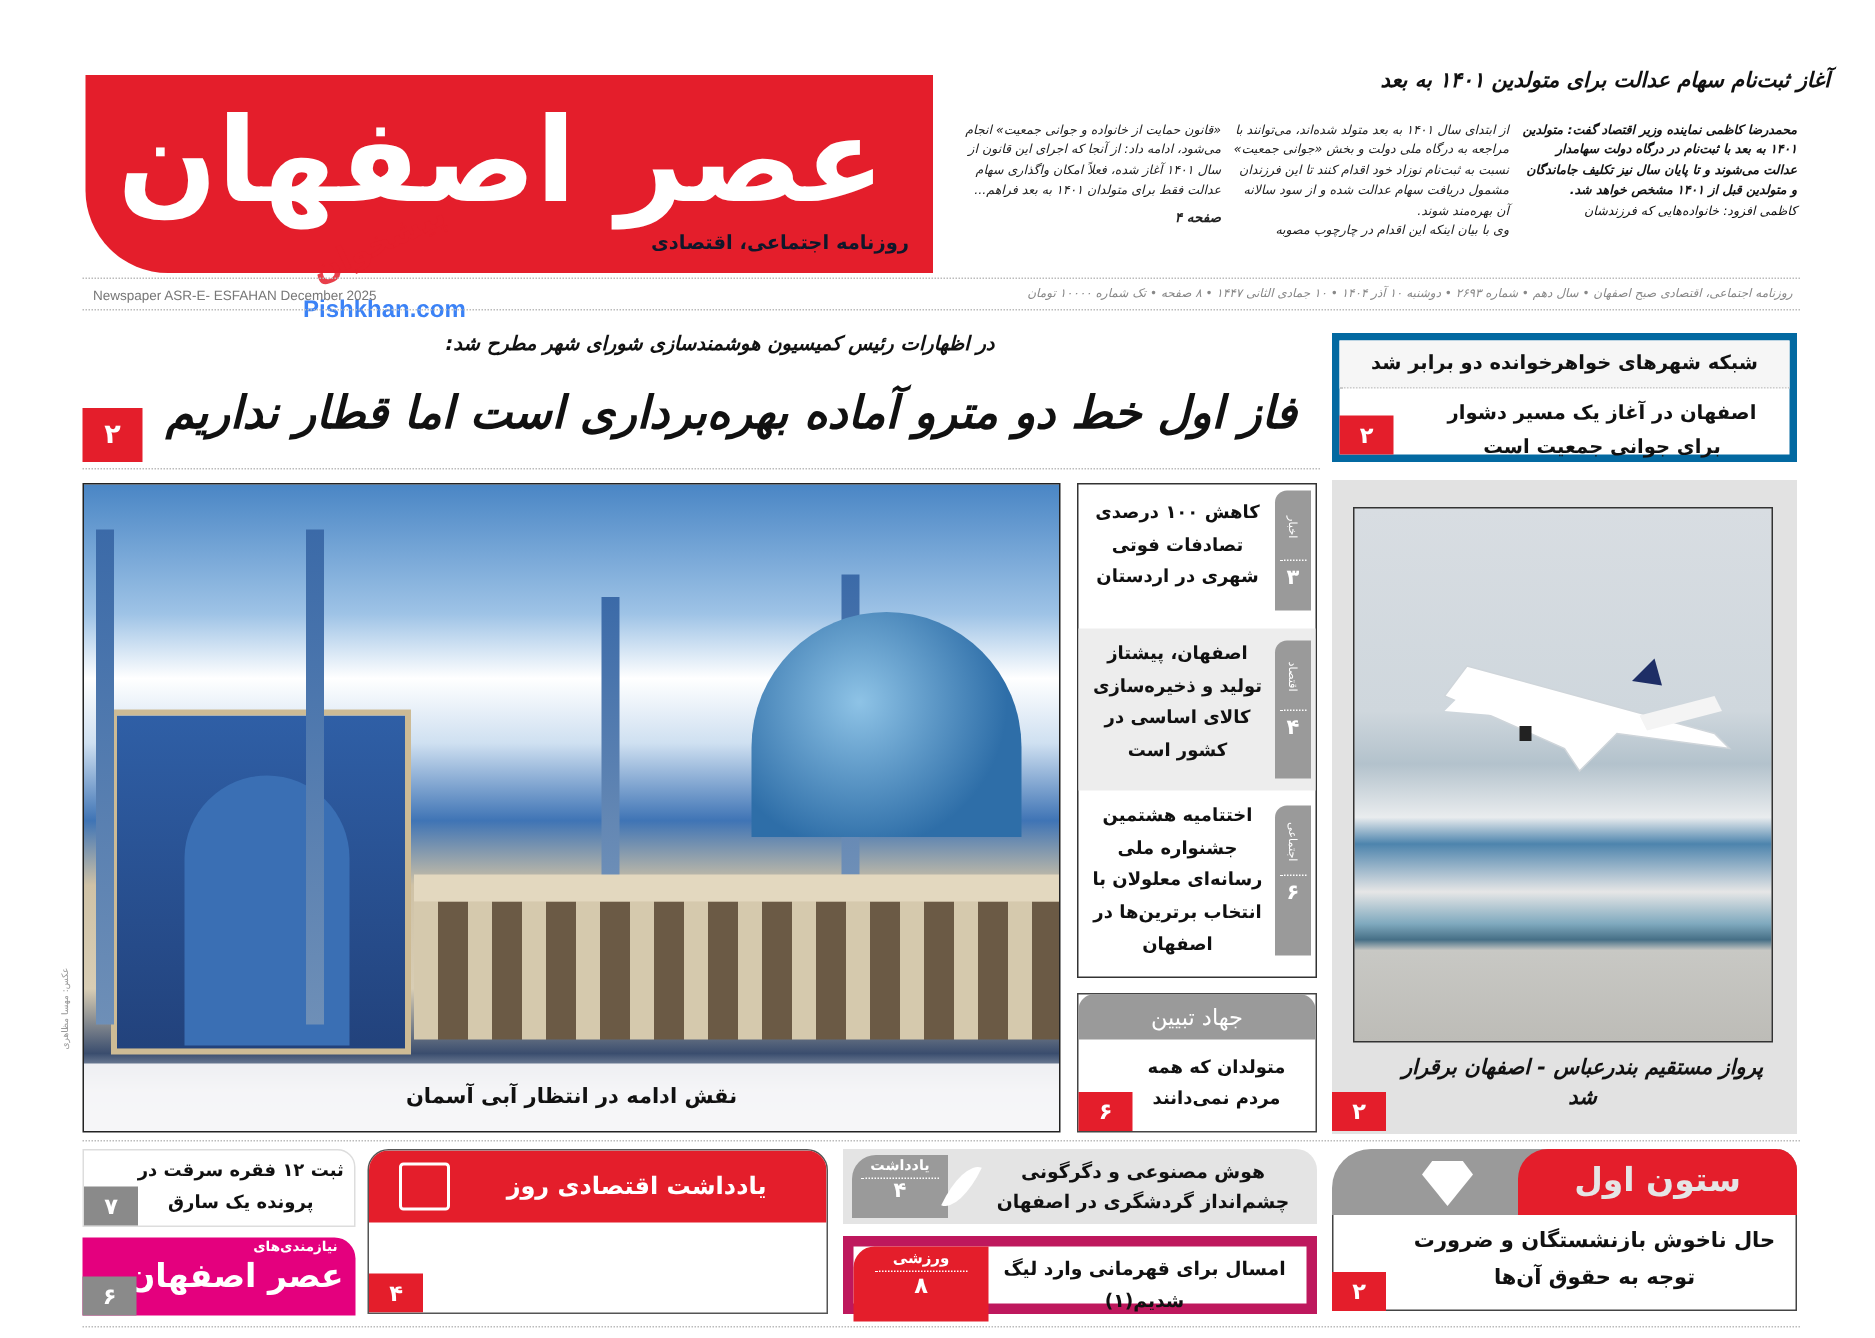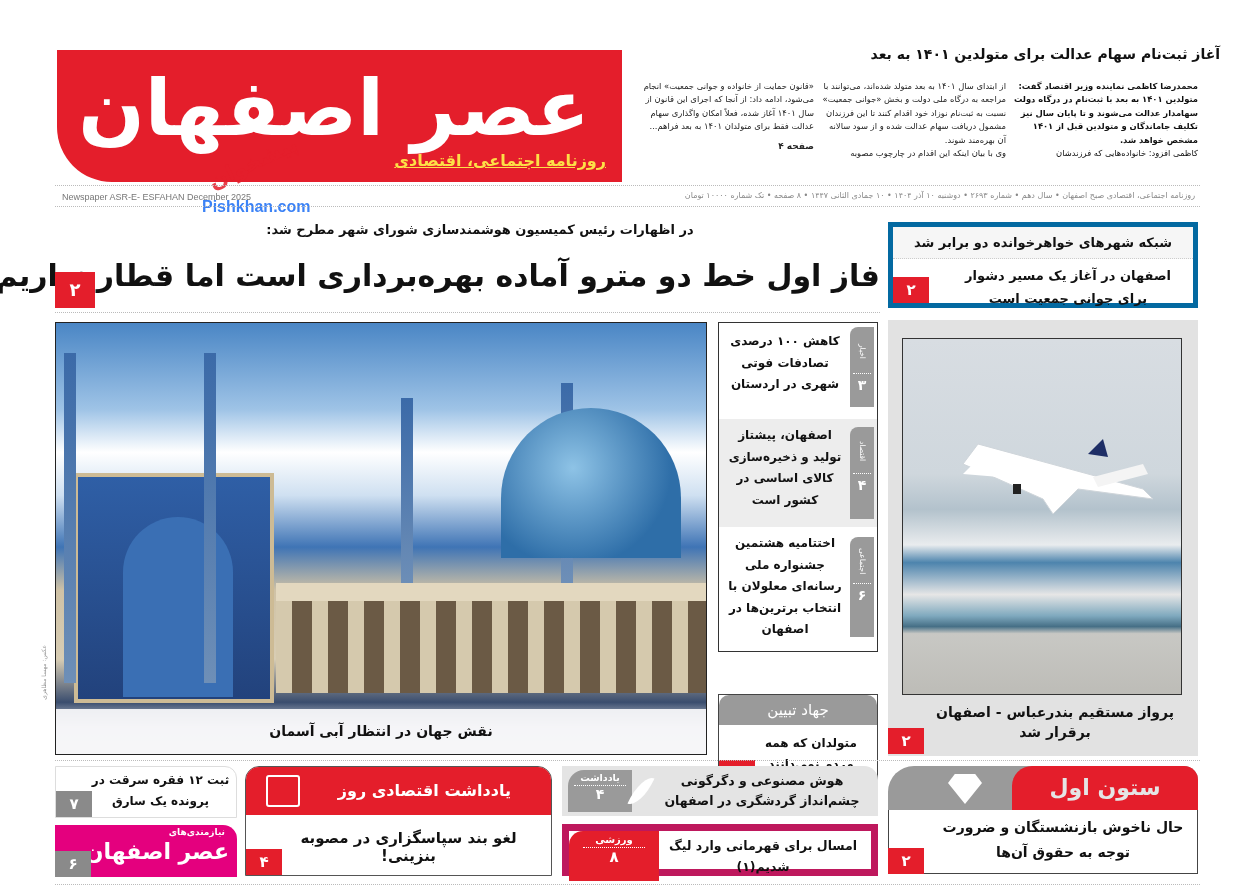--- a/index.html
+++ b/index.html
@@ -1,24 +1,24 @@
 <!DOCTYPE html>
 <html><head>
 <meta charset="utf-8">
 <style>
   * { box-sizing: border-box; margin: 0; padding: 0; }
   html, body { width: 1250px; height: 892px; background: #ffffff; overflow: hidden; }
   body { font-family: "DejaVu Sans", sans-serif; color: #111; position: relative; }
   .abs { position: absolute; }
-  .rtl { direction: rtl; text-align: right; }
+  .rtl { direction: rtl; text-align: right; font-style: italic; }
 
   
   .masthead { left: 57px; top: 50px; width: 565px; height: 132px; background: #e41e2b; border-radius: 0 0 0 55px; }
   .logo-text { position: absolute; right: 18px; top: 2px; width: 540px; font-family: "DejaVu Sans", sans-serif; font-weight: bold; font-size: 78px; color: #fff; direction: rtl; text-align: center; letter-spacing: 2px; line-height: 112px; }
-  .logo-sub { position: absolute; right: 16px; bottom: 12px; color: #fde047; font-size: 16px; font-weight: bold; direction: rtl; text-decoration: underline; }
+  .logo-sub { position: absolute; right: 16px; bottom: 12px; color: #0f172a; font-size: 13px; font-weight: bold; direction: rtl; }
 
   .watermark-script { left: 205px; top: 150px; color: #e41e2b; font-size: 22px; font-weight: bold; transform: rotate(-25deg); opacity: .85; }
   .watermark { left: 202px; top: 198px; color: #3b82f6; font-family: "Liberation Sans", sans-serif; font-size: 16px; font-weight: bold; }
 
   
   .teaser-title { left: 630px; top: 46px; width: 590px; font-size: 14px; font-weight: bold; }
   .teaser-col { font-size: 8.4px; line-height: 13.4px; color: #222; }
   .teaser-col.bold { font-weight: bold; color: #111; }
   .teaser-page { font-size: 9px; font-weight: bold; margin-top: 6px; }
 
@@ -58,21 +58,21 @@
 
   
   .briefs { left: 718px; top: 322px; width: 160px; height: 330px; border: 1px solid #333; }
   .brief { position: absolute; left: 0; width: 158px; direction: rtl; }
   .brief.alt { background: #ededed; }
   .brief .txt { position: absolute; left: 4px; right: 30px; font-size: 12px; font-weight: bold; line-height: 21.5px; text-align: center; }
   .brief .side { position: absolute; right: 3px; width: 24px; background: #9a9a9a; border-radius: 8px 0 0 0; color: #fff; text-align: center; }
   .brief .side .lbl { display: block; font-size: 7.5px; writing-mode: vertical-rl; margin: 6px auto 0; height: 36px; }
   .brief .side .num { display: block; font-size: 14px; font-weight: bold; border-top: 1px dotted #fff; margin: 4px 3px 0; padding-top: 3px; }
 
-  .jahad { left: 718px; top: 662px; width: 160px; height: 93px; border: 1px solid #444; margin-top: 32px; }
+  .jahad { left: 718px; top: 662px; width: 160px; height: 93px; border: 1px solid #444; }
   .jahad .hdr { height: 30px; background: #9a9a9a; color: #fff; font-size: 15px; text-align: center; line-height: 30px; border-radius: 10px 10px 0 0; direction: rtl; }
   .jahad .txt { position: absolute; left: 30px; right: 4px; top: 38px; font-size: 12px; font-weight: bold; line-height: 21px; text-align: center; direction: rtl; }
 
   
   .sotoun { left: 888px; top: 766px; width: 310px; height: 108px; }
   .sotoun .hdr-grey { position: absolute; left: 0; top: 0; width: 310px; height: 44px; background: #9a9a9a; border-radius: 26px 14px 0 0; }
   .sotoun .hdr-red { position: absolute; right: 0; top: 0; width: 186px; height: 44px; background: #e41e2b; border-radius: 20px 14px 0 0; color: #e5e5e5; font-size: 22px; font-weight: bold; text-align: center; line-height: 44px; direction: rtl; }
   .sotoun .pen { position: absolute; left: 60px; top: 8px; width: 34px; height: 30px; background: #fff; clip-path: polygon(20% 0, 80% 0, 100% 30%, 50% 100%, 0 30%); }
   .sotoun .body { position: absolute; left: 0; top: 44px; width: 310px; height: 64px; border: 1px solid #444; border-top: none; direction: rtl; text-align: center; font-size: 14px; font-weight: bold; line-height: 25px; padding: 5px 0 0 40px; }
 
@@ -134,21 +134,21 @@
 <div class="abs mosque-photo">
   <div class="portal">
       <div class="portal-arch"></div>
     </div>
   <div class="minaret" style="left:8px; top:30px; height:330px;"></div>
   <div class="minaret" style="left:148px; top:30px; height:330px;"></div>
   <div class="minaret" style="left:345px; top:75px; height:190px;"></div>
   <div class="minaret" style="left:505px; top:60px; height:200px;"></div>
   <div class="dome"></div>
   <div class="arcade"></div>
-  <div class="photo-caption">نقش جهان در انتظار آبی آسمان</div>
+  <div class="photo-caption">نقش ادامه در انتظار آبی آسمان</div>
 </div>
 <div class="abs photo-credit">عکس: مهسا مظاهری</div>
 
 <div class="abs rail-box1">
   <div class="hdr">شبکه شهرهای خواهرخوانده دو برابر شد</div>
   <div class="body">اصفهان در آغاز یک مسیر دشوار برای جوانی جمعیت است</div>
   <div class="pagetab" style="left:0; bottom:0;">۲</div>
 </div>
 
 <div class="abs plane-box"></div>
@@ -217,21 +217,20 @@
   <div class="side">
     <div style="margin-top:3px;">ورزشی</div>
     <div style="font-size:15px; border-top:1px dotted #fff; margin:2px 14px 0;">۸</div>
   </div>
   <div class="txt">امسال برای قهرمانی وارد لیگ شدیم(۱)</div>
 </div>
 
 <div class="abs eco">
   <div class="hdr">یادداشت اقتصادی روز</div>
   <div class="icon"></div>
-  <div class="txt">لغو بند سپاسگزاری در مصوبه بنزینی!</div>
   <div class="pagetab" style="left:0; bottom:0;">۴</div>
 </div>
 
 <div class="abs serqat">
   <div class="txt">ثبت ۱۲ فقره سرقت در پرونده یک سارق</div>
   <div class="pagetab grey" style="left:0; bottom:0;">۷</div>
 </div>
 
 <div class="abs niaz">
   <div class="small">نیازمندی‌های</div>

